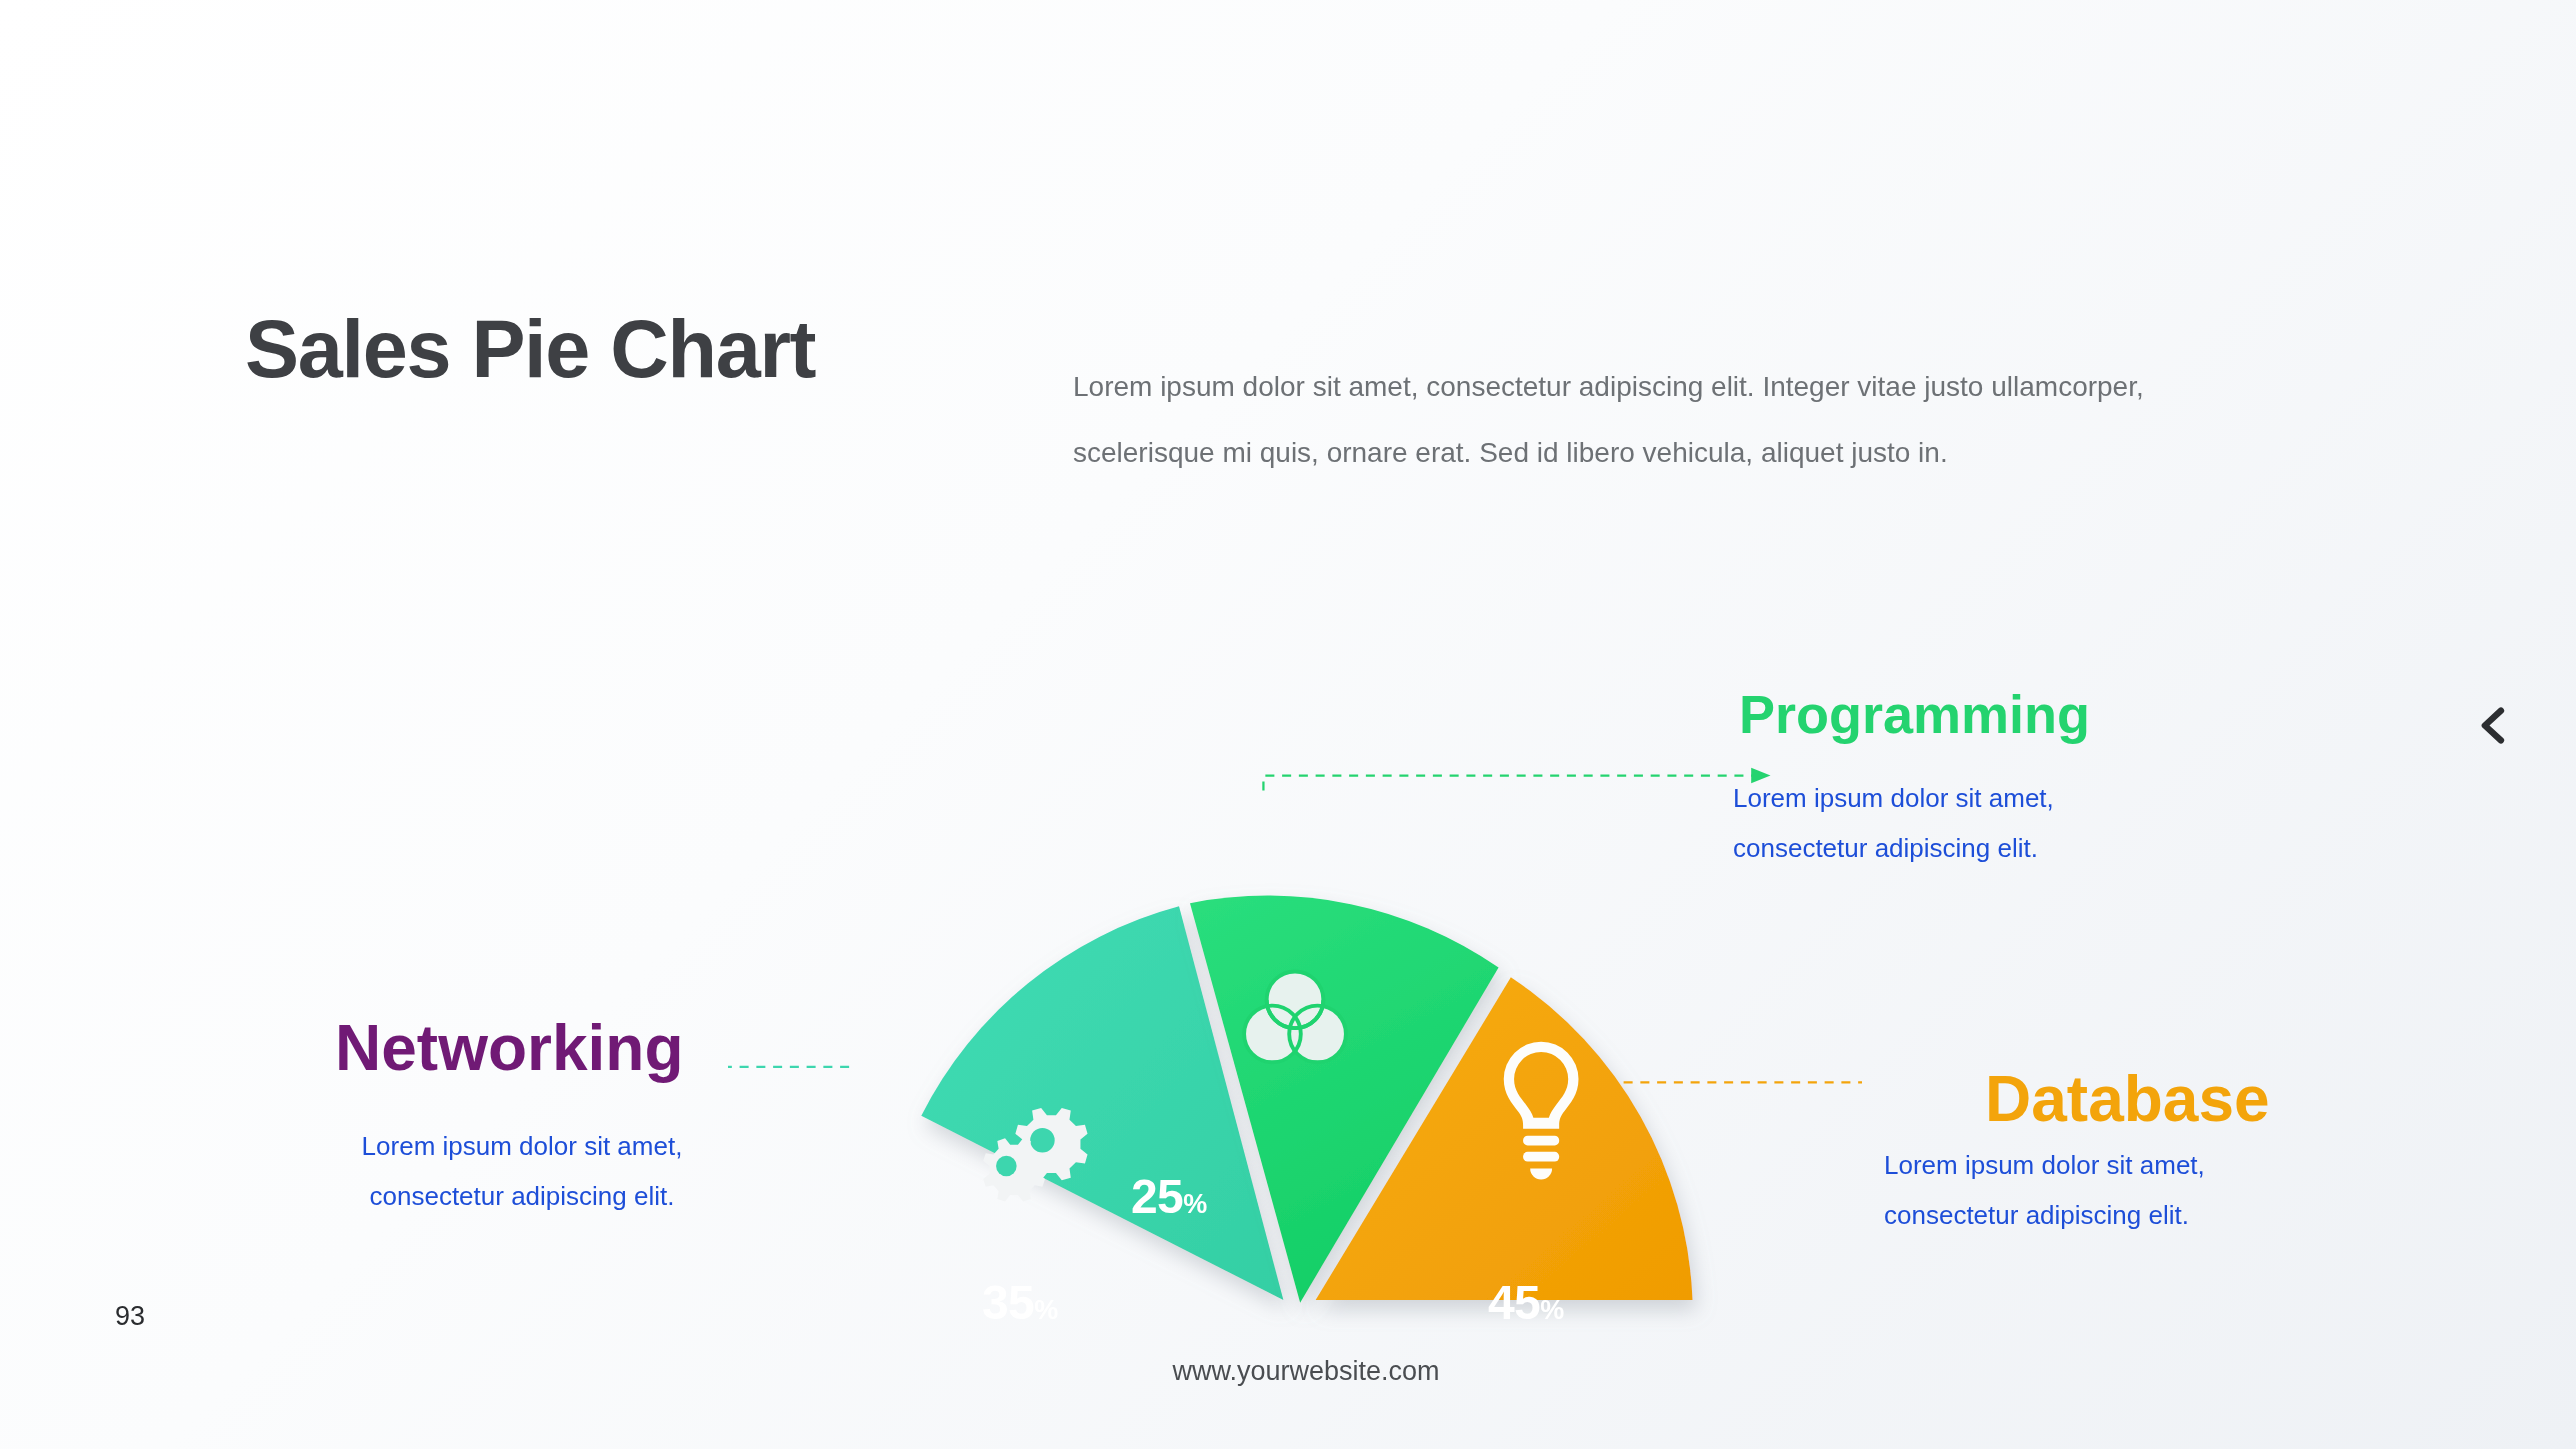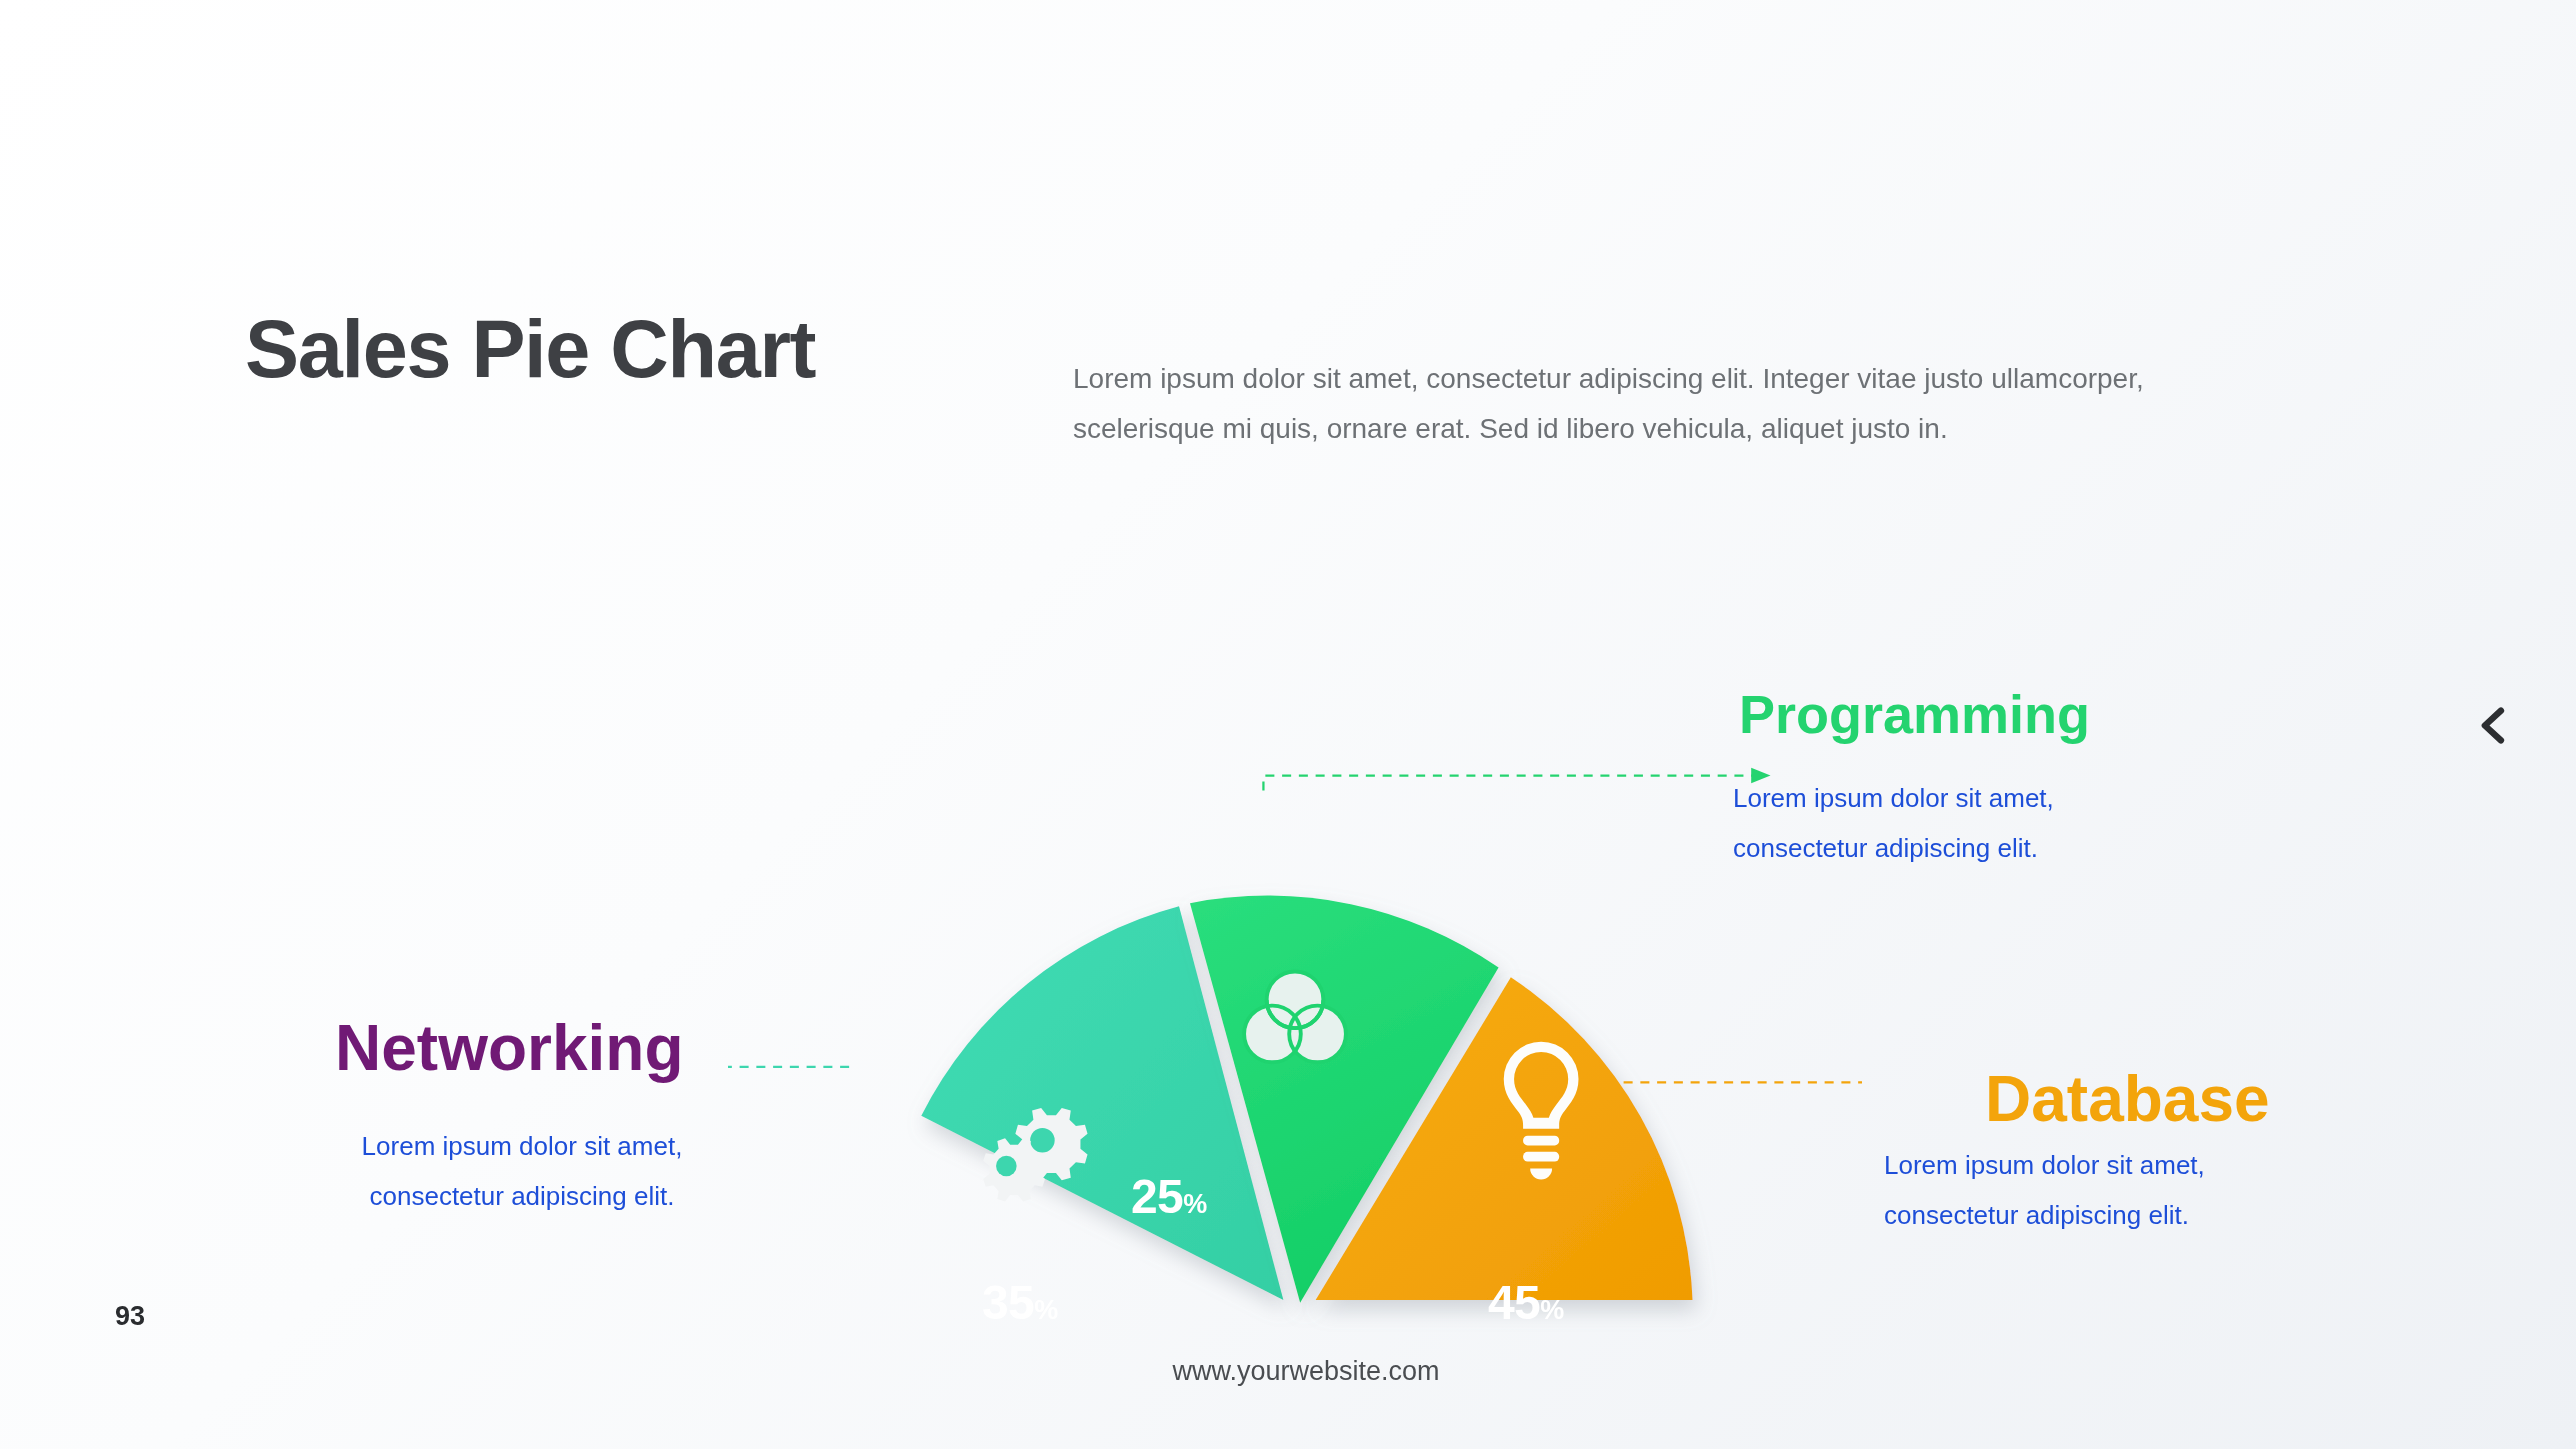--- a/index.html
+++ b/index.html
@@ -11,27 +11,27 @@
   }
 
   
   #slide-title{
     position:absolute; left:245px; top:303px;
     font-size:81px; font-weight:bold; color:#3e4044;
     letter-spacing:-1.3px; white-space:nowrap;
   }
   #slide-subtitle{
     position:absolute; left:1073px; top:354px; width:1134px;
-    font-size:28px; line-height:50px; color:#6d7175;
+    font-size:28px; line-height:66px; color:#6d7175;
   }
 
   
   #page-number{
     position:absolute; left:115px; top:1301px;
-    font-size:27px; font-weight:bold; color:#2a2c2f;
+    font-size:27px; font-weight:normal; color:#2a2c2f;
   }
   #website-footer{
     position:absolute; left:0; right:0; top:1356px;
     text-align:center; font-size:27px; color:#4a4d51;margin-left:36px;
   }
   #nav-prev{
     position:absolute; left:2472px; top:703px;
     width:45px; height:45px; cursor:pointer;
   }
 

